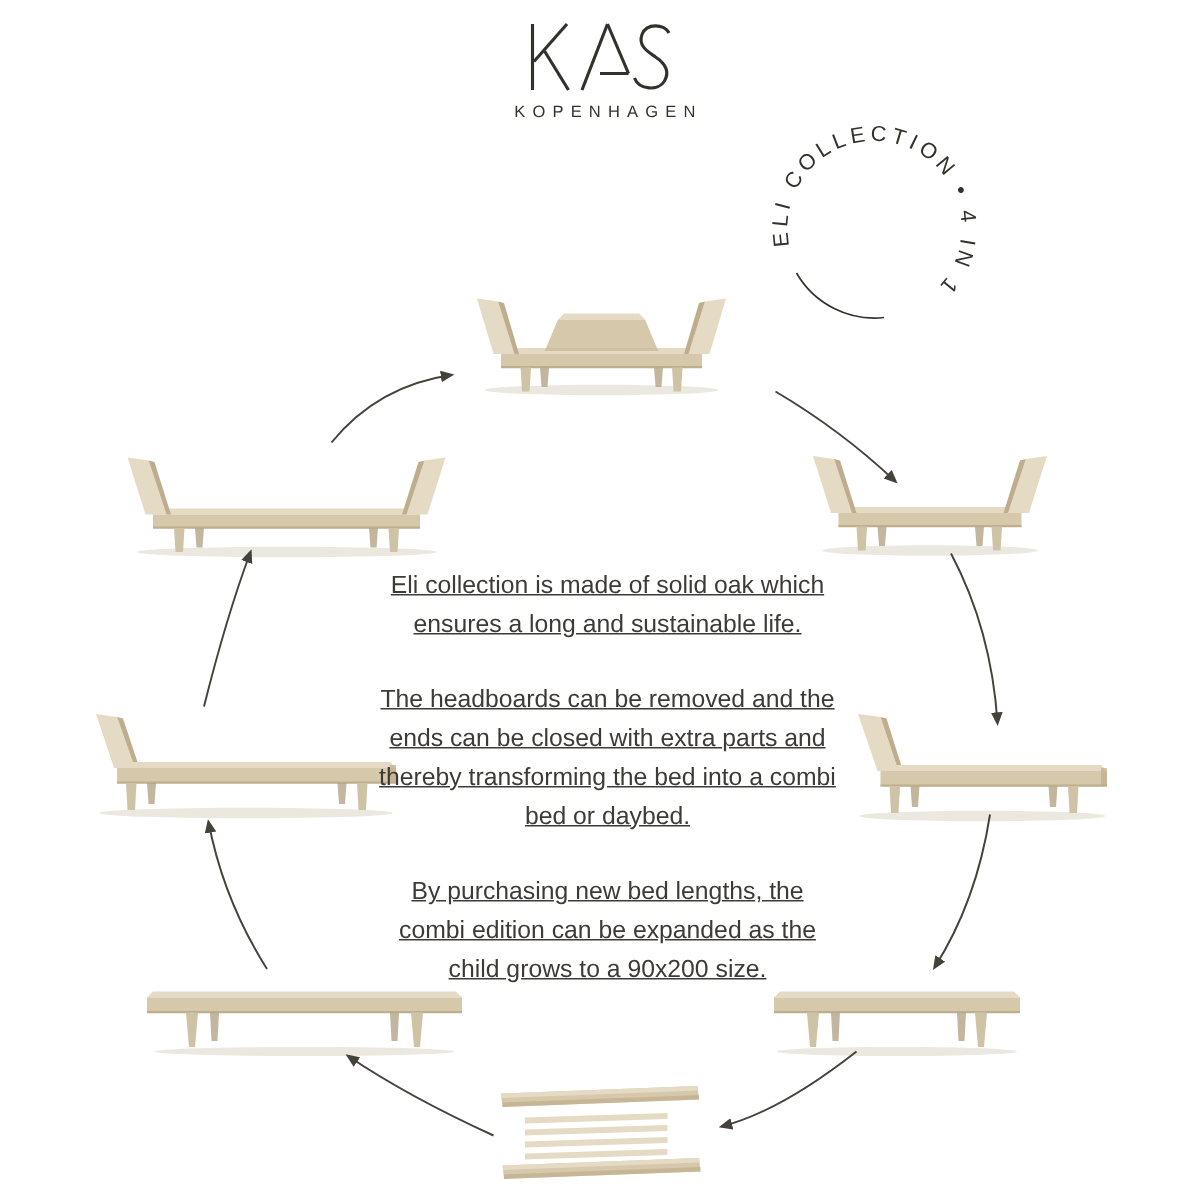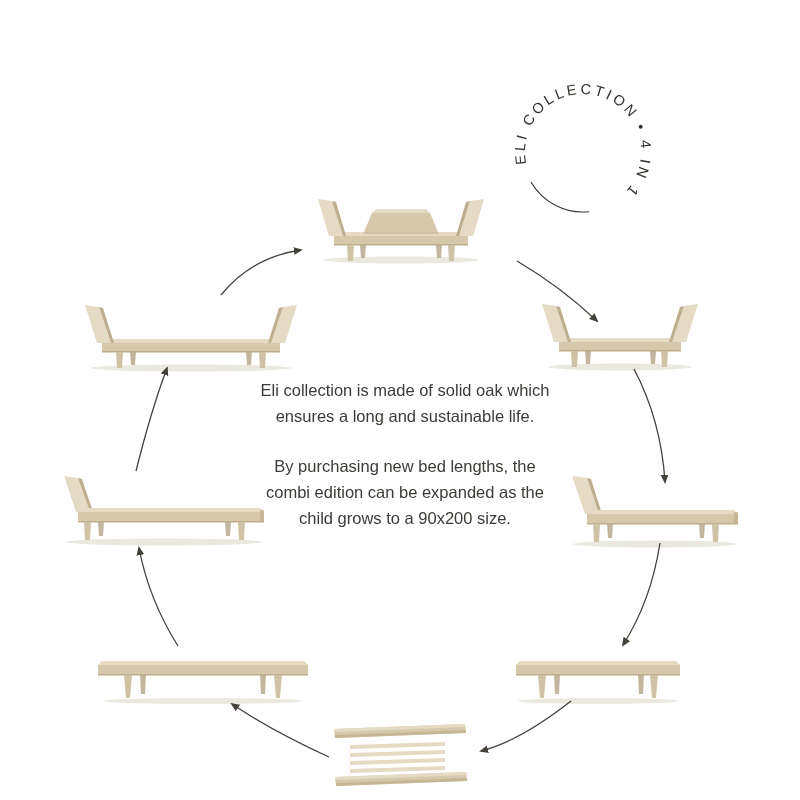--- a/index.html
+++ b/index.html
@@ -16,41 +16,56 @@
 
   
   .stamp{position:absolute;left:483px;top:52px;}
   .stamp text{fill:var(--ink,#33312c);font-size:14.5px;letter-spacing:3px;
               font-family:"Liberation Sans",sans-serif;}
   .stamp-arc{stroke:var(--ink,#33312c);stroke-width:1.1;fill:none;}
 
   
   .desc{position:absolute;left:250px;top:378px;width:310px;text-align:center;
         color:var(--text,#3d3b37);font-size:16.5px;line-height:1.56;}
-  .desc p{margin:0 0 25px 0;}
+  .desc p{margin:0 0 25px 0;text-decoration:underline;}
 
   
   .illus{position:absolute;}
   .f-light{fill:var(--wood-light,#e5dbc5);}
   .f-mid{fill:var(--wood-mid,#d6c9ab);}
   .f-dark{fill:var(--wood-dark,#bfae8d);}
   .f-leg{fill:var(--wood-leg,#cfc3a6);}
   .f-legd{fill:var(--wood-leg-dark,#b3a586);}
   .f-shadow{fill:var(--shadow,#ebe8e0);}
 
   
   .arrows{position:absolute;left:0;top:0;pointer-events:none;}
   .arrow-path{stroke:var(--arrow,#45423b);stroke-width:1.3;fill:none;}
   .arrow-head{fill:var(--arrow,#45423b);}
 </style>
 </head>
 <body>
 
 <div class="canvas">
 
+  <header class="logo">
+    <svg width="104" height="48" viewBox="0 0 104 48" aria-hidden="true">
+      <g class="logo-stroke">
+        <path d="M 4 2 L 4 46"></path>
+        <path d="M 27 2 L 5 27"></path>
+        <path d="M 12 20 L 28 46"></path>
+        <path d="M 37 46 L 54 2"></path>
+        <path d="M 54 2 L 68 35"></path>
+        <path d="M 49 35 L 68 35"></path>
+        <path d="M 95 8 C 92 2 80 1 77 9 C 74 17 82 21 86 24 C 92 28 96 33 92 40 C 88 47 75 46 72 38"></path>
+      </g>
+    </svg>
+    <span class="sr">KAS</span>
+    <div class="logo-sub">KOPENHAGEN</div>
+  </header>
 
   <svg class="stamp" width="200" height="200" viewBox="0 0 200 200">
     <defs>
       <path id="stampCircle" d="M 43.3 112.1 A 58 58 0 1 1 137.3 144.4"></path>
     </defs>
     <text>
       <textPath href="#stampCircle">ELI COLLECTION • 4 IN 1</textPath>
     </text>
     <path class="stamp-arc" d="M 106.3 159.7 A 60 60 0 0 1 48 130"></path>
   </svg>
@@ -177,16 +192,17 @@
     <path class="arrow-path" marker-end="url(#ah)" d="M 634 369 Q 661 420 665 482"></path>
     <path class="arrow-path" marker-end="url(#ah)" d="M 660 543 Q 651 601 623 645"></path>
     <path class="arrow-path" marker-end="url(#ah)" d="M 571 701 Q 520 741 481 751"></path>
     <path class="arrow-path" marker-end="url(#ah)" d="M 329 757 Q 272 731 232 704"></path>
     <path class="arrow-path" marker-end="url(#ah)" d="M 178 646 Q 149 600 139 548"></path>
     <path class="arrow-path" marker-end="url(#ah)" d="M 136 471 Q 151 411 167 368"></path>
   </svg>
 
   <div class="desc">
     <p>Eli collection is made of solid oak which ensures a long and sustainable life.</p>
+    <p>The headboards can be removed and the ends can be closed with extra parts and thereby transforming the bed into a combi bed or daybed.</p>
     <p>By purchasing new bed lengths, the combi edition can be expanded as the child grows to a 90x200 size.</p>
   </div>
 
 </div>
 
 </body></html>

